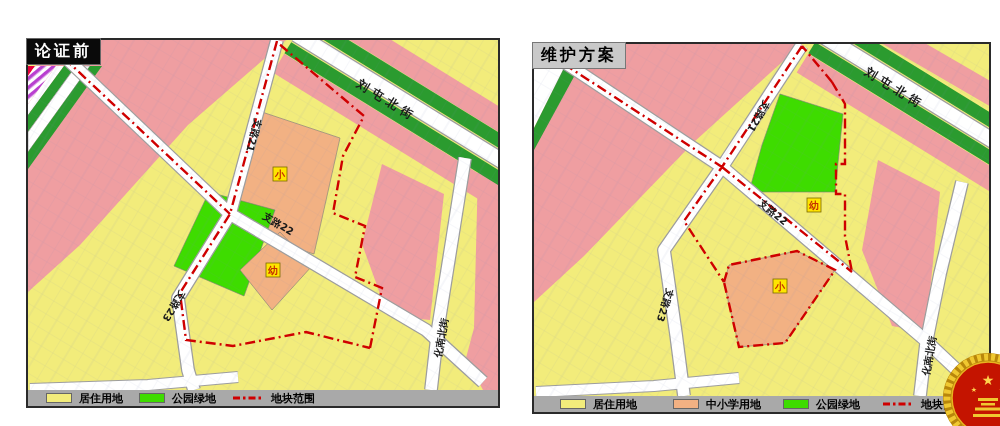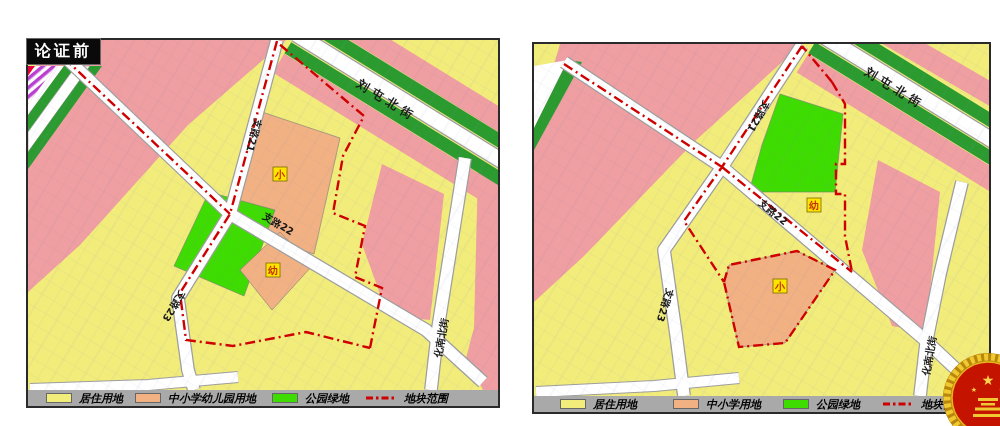--- a/index.html
+++ b/index.html
@@ -8,21 +8,21 @@
   .panel{position:absolute;border:2px solid #2a2a2a;background:#F2EC7B;}
   #panel-left{left:26px;top:38px;width:470px;height:366px;}
   #panel-right{left:532px;top:42px;width:455px;height:368px;}
   .map-svg{display:block;}
   .map-title{position:absolute;top:-2px;left:-2px;font-size:16px;font-weight:bold;
              padding:2px 8px;letter-spacing:3px;white-space:nowrap;z-index:3;}
   #title-left{background:#0a0a0a;color:#ffffff;border:1px solid #666;}
   #title-right{background:#C9C9C9;color:#000000;border:1px solid #777;}
   .legend-bar{position:absolute;left:0;right:0;bottom:0;height:16px;background:#A9A9A9;
               display:flex;align-items:center;font-size:11px;font-weight:bold;color:#000;z-index:2;}
-  .legend-item{display:flex;align-items:center;font-style:italic;}
+  .legend-item{display:flex;align-items:center;}
   .legend-item svg{margin-right:7px;display:block;}
   
   .f-pink{fill:#EF9EA1;}
   .f-gband{fill:#2B9B2F;}
   .f-park{fill:#3EDC00;stroke:#7a7a7a;stroke-width:.6;}
   .f-orange{fill:#F2B183;stroke:#7a7a7a;stroke-width:.6;}
   .s-pink{stroke:#EF9EA1;fill:none;}
   .s-gband{stroke:#2B9B2F;fill:none;}
   .s-case{stroke:#9E9E9E;fill:none;}
   .s-road{stroke:#FFFFFF;fill:none;}
@@ -124,42 +124,37 @@
       </g>
     </svg>
 
     <div class="legend-bar">
       <div class="legend-item" style="margin-left:18px">
         <svg width="26" height="10">
             <rect x="0.5" y="0.5" width="25" height="9" stroke="#666" fill="#F2EC7B"></rect>
           </svg>
         <span>居住用地</span>
       </div>
-      <div class="legend-item" style="margin-left:12px">
-        <svg width="26" height="10">
-            <rect x="0.5" y="0.5" width="25" height="9" stroke="#666" fill="#F2B183"></rect>
-          </svg>
-        <span>中小学幼儿园用地</span>
-      </div>
       <div class="legend-item" style="margin-left:16px">
         <svg width="26" height="10">
             <rect x="0.5" y="0.5" width="25" height="9" stroke="#666" fill="#3EDC00"></rect>
           </svg>
         <span>公园绿地</span>
       </div>
       <div class="legend-item" style="margin-left:16px">
         <svg width="32" height="10">
             <line x1="1" y1="5" x2="31" y2="5" stroke-width="3" stroke-dasharray="7 3 2.5 3" stroke="#CF0000"></line>
           </svg>
         <span>地块范围</span>
       </div>
     </div>
   </div>
 
   <div class="panel" id="panel-right">
+    <div class="map-title" id="title-right">维护方案</div>
 
     <svg class="map-svg" width="455" height="352" viewBox="0 0 455 352">
       <defs>
         <pattern id="patR" width="26" height="15" patternUnits="userSpaceOnUse" patternTransform="rotate(31)">
           <path d="M0 0H26M0 0V15M13 0V15" stroke="#7B86B8" stroke-width="0.7" fill="none"></path>
         </pattern>
       </defs>
 
       <rect x="0" y="0" width="455" height="352" fill="#F2EC7B"></rect>
 

